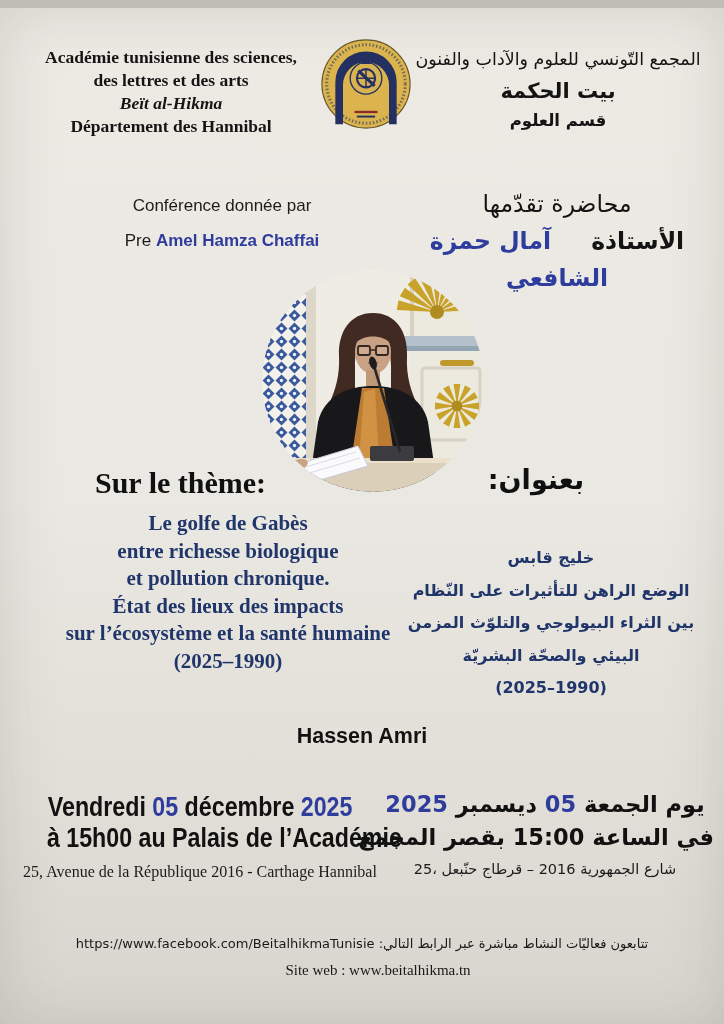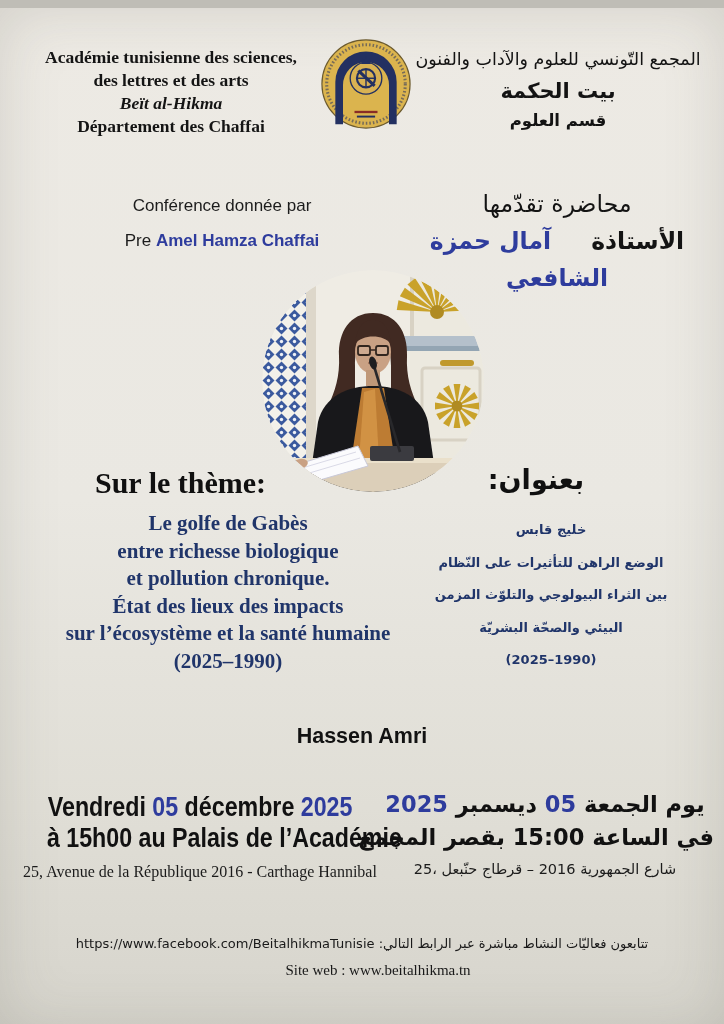--- a/index.html
+++ b/index.html
@@ -26,21 +26,21 @@
   .spk-ar{position:absolute;top:178px;right:14px;width:306px;text-align:center;font-size:23.5px;line-height:37px;color:#131313;}
   .spk-ar .ttl{font-weight:bold;padding-left:32px;}
   .spk-ar .name{font-weight:bold;}
   
   .photo{position:absolute;left:262px;top:262px;width:222px;height:222px;border-radius:50%;overflow:hidden;}
   
   .thm-fr-label{position:absolute;left:95px;top:458px;font-family:"Liberation Serif",serif;font-weight:bold;font-size:30px;color:#101010;}
   .thm-fr{position:absolute;left:50px;top:502px;width:356px;text-align:center;
     font-family:"Liberation Serif",serif;font-weight:bold;font-size:21px;line-height:27.5px;color:#20356a;}
   .thm-ar-label{position:absolute;left:452px;top:456px;width:168px;text-align:center;font-weight:bold;font-size:27px;color:#101010;}
-  .thm-ar{position:absolute;left:396px;top:506px;width:310px;text-align:center;font-weight:bold;font-size:13px;line-height:32.5px;color:#20356a;}
+  .thm-ar{position:absolute;left:396px;top:534px;width:310px;text-align:center;font-weight:bold;font-size:16px;line-height:32.5px;color:#20356a;}
   
   .mod1{position:absolute;top:682px;left:0;width:724px;text-align:center;font-size:21.5px;color:#1c1c1c;}
   .mod2{position:absolute;top:716px;left:0;width:724px;text-align:center;font-size:21.5px;font-weight:bold;color:#121212;}
   
   .evt-fr{position:absolute;top:784px;left:18px;width:364px;text-align:center;color:#111;}
   .evt-fr .big{display:block;font-weight:bold;font-size:27px;line-height:31px;white-space:nowrap;}
   .cond{display:inline-block;transform:scaleX(.86);transform-origin:center;}
   .evt-fr .addr{display:block;margin-top:9px;font-family:"Liberation Serif",serif;font-size:16px;color:#1b1b1b;}
   .evt-ar{position:absolute;top:780px;left:376px;width:338px;text-align:center;color:#111;}
   .evt-ar .big{display:block;font-weight:bold;font-size:22.5px;line-height:33px;white-space:nowrap;}
@@ -51,21 +51,21 @@
 </style>
 </head>
 <body>
 
 <div class="poster">
 
   <div class="hdr-fr">
     <div>Académie tunisienne des sciences,</div>
     <div>des lettres et des arts</div>
     <div class="it">Beït al-Hikma</div>
-    <div>Département des Chaffai</div>
+    <div>Département des Hannibal</div>
   </div>
 
   <div class="logo">
     <svg viewBox="0 0 96 96" width="92" height="92">
       <circle cx="48" cy="48" r="46" fill="#dbb44e" stroke="#6b5a2e" stroke-width="1.2"></circle>
       <circle cx="48" cy="48" r="41" fill="none" stroke="#233061" stroke-width="3.2" stroke-dasharray="1.6 2.1" opacity="0.55"></circle>
       <path fill-rule="evenodd" fill="#233061" d="M16 90 L16 46 A32 32 0 1 1 80 46 L80 90 Z M24 90 L24 49 A24 24 0 1 1 72 49 L72 90 Z"></path>
       <circle cx="48" cy="42" r="16.5" fill="#d9b253" stroke="#233061" stroke-width="1.4"></circle>
       <circle cx="48" cy="42" r="9.5" fill="none" stroke="#233061" stroke-width="2.2"></circle>
       <g stroke="#233061" stroke-width="1.5">

